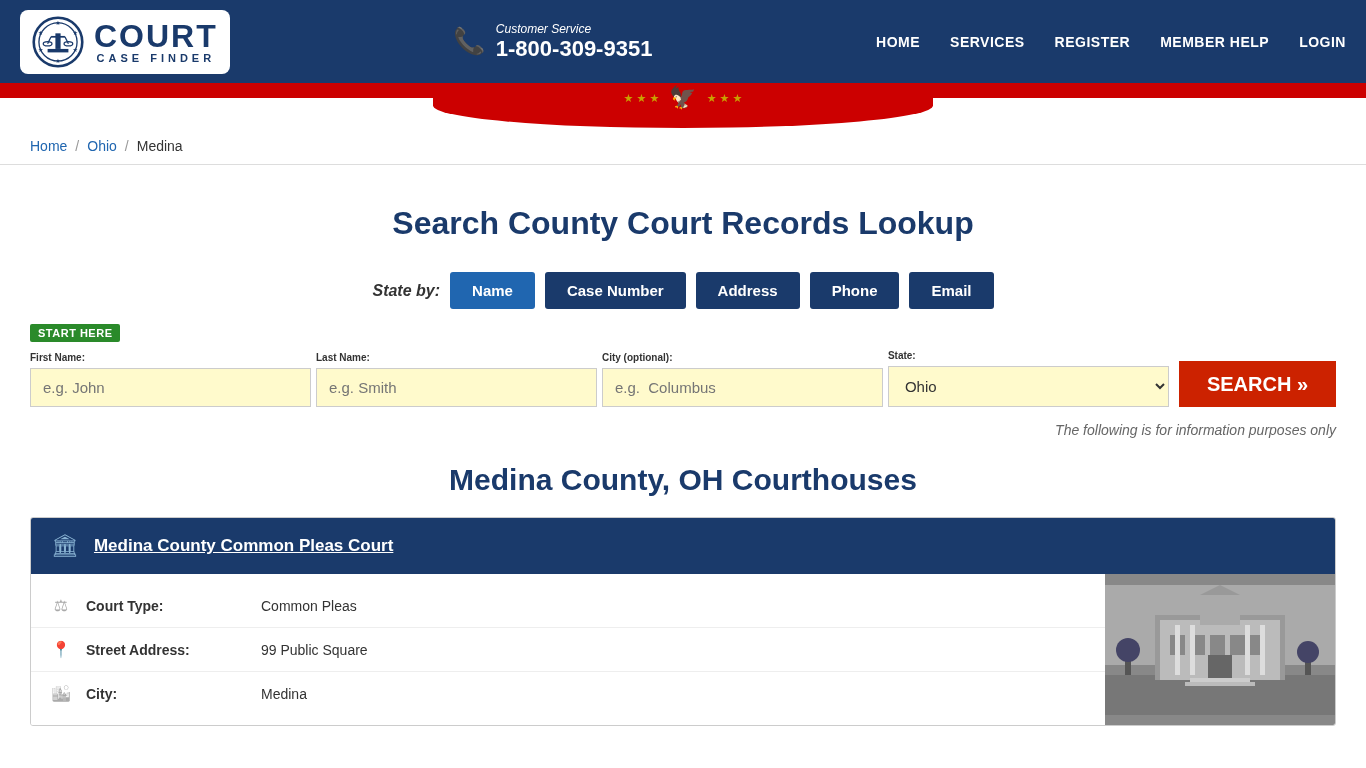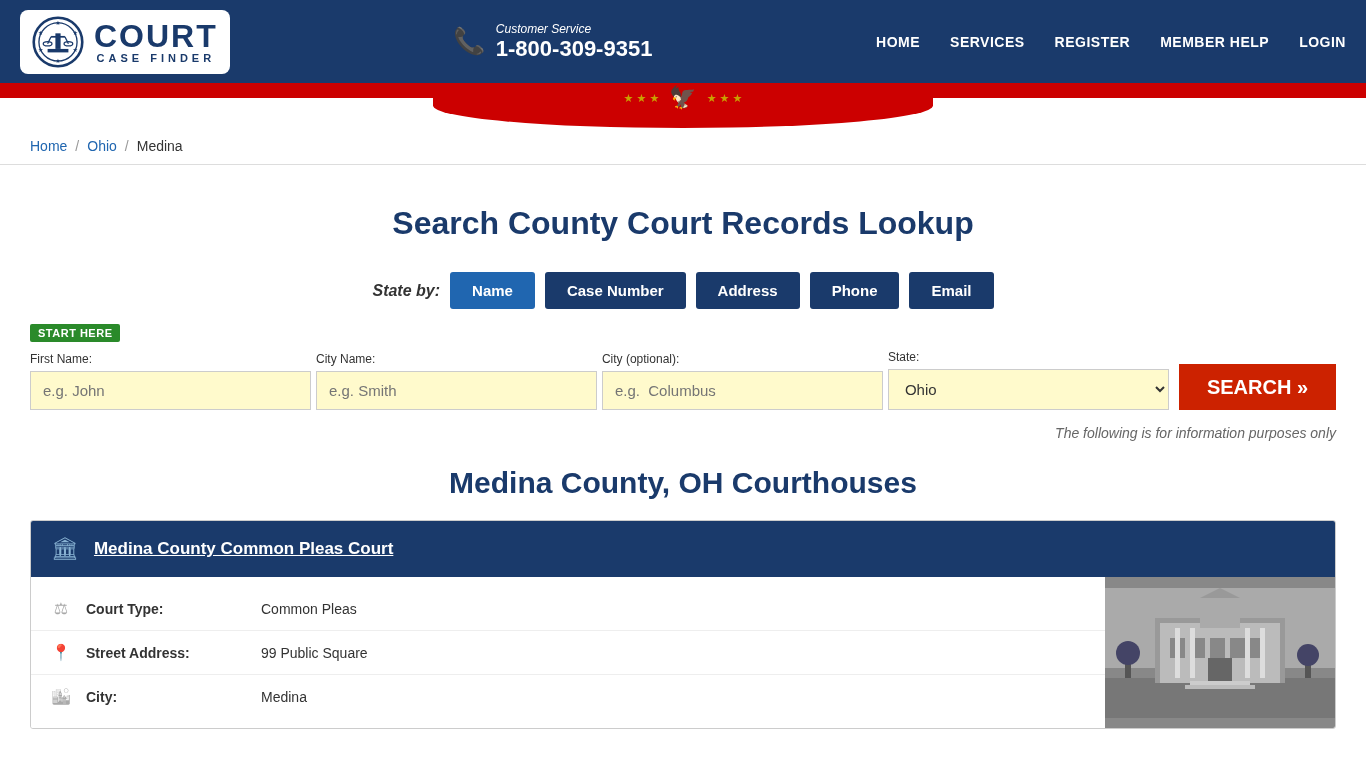--- a/index.html
+++ b/index.html
@@ -109,21 +109,21 @@
       display: inline-block;
       margin-bottom: 8px;
       letter-spacing: 0.5px;
     }
     .form-fields {
       display: flex;
       align-items: flex-end;
       gap: 0;
     }
     .field-group { display: flex; flex-direction: column; gap: 5px; flex: 1; }
-    .field-label { font-size: 12px; font-weight: normal; color: #333; }
+    .field-label { font-size: 10px; font-weight: bold; color: #333; }
     .field-input {
       padding: 10px 12px;
       border: 1px solid #ccc;
       background: #fffacc;
       font-size: 15px;
       color: #999;
       border-radius: 0;
       outline: none;
       width: 100%;
     }
@@ -300,21 +300,21 @@
   </div>
 
   <div class="search-form-area">
     <span class="start-here-badge">START HERE</span>
     <div class="form-fields">
       <div class="field-group" style="margin-right:5px;">
         <label class="field-label">First Name:</label>
         <input class="field-input" type="text" placeholder="e.g. John" style="">
       </div>
       <div class="field-group" style="margin-right:5px;">
-        <label class="field-label">City Name:</label>
+        <label class="field-label">Last Name:</label>
         <input class="field-input" type="text" placeholder="e.g. Smith" style="">
       </div>
       <div class="field-group" style="margin-right:5px;">
         <label class="field-label">City (optional):</label>
         <input class="field-input" type="text" placeholder="e.g.  Columbus" style="">
       </div>
       <div class="field-group">
         <label class="field-label">State:</label>
         <select class="field-select">
           <option>Ohio</option>

